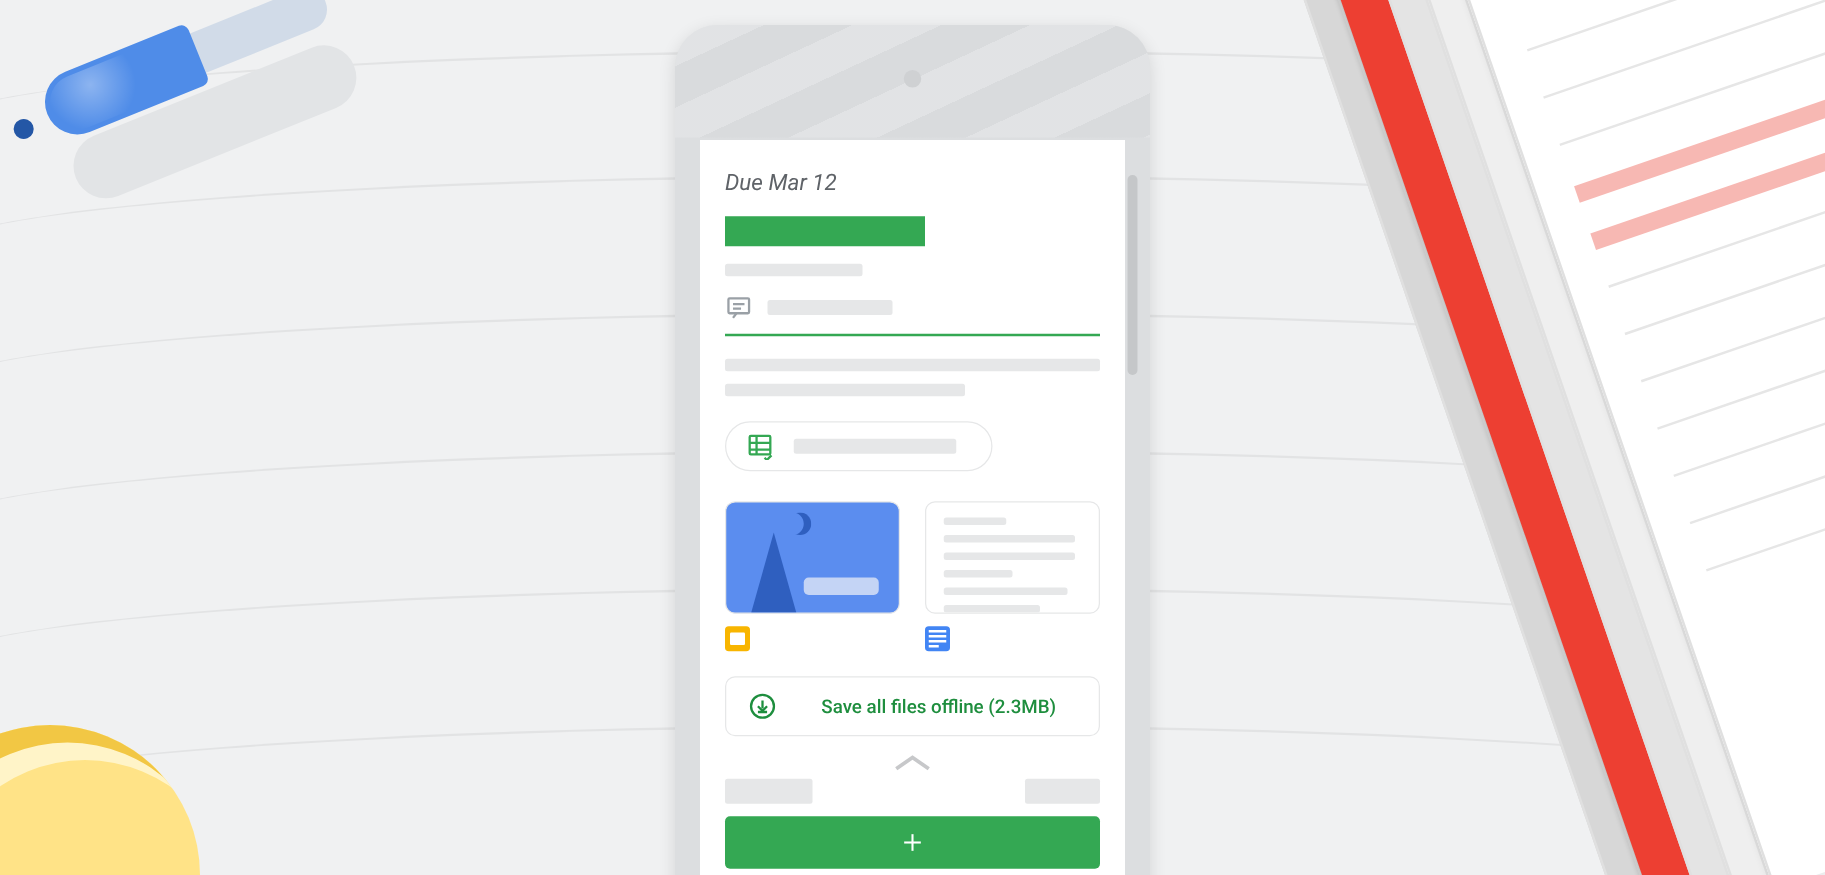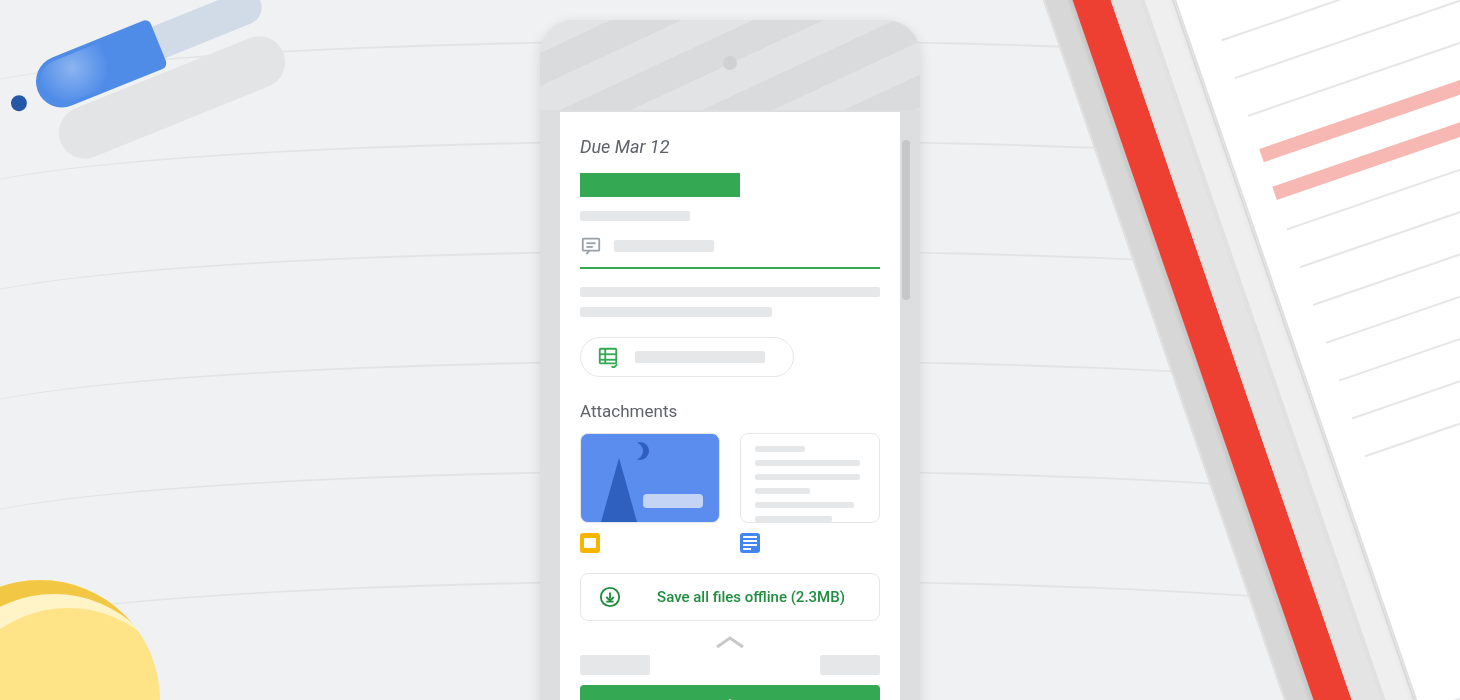--- a/index.html
+++ b/index.html
@@ -192,21 +192,20 @@
       <svg width="22" height="22" viewBox="0 0 24 24" fill="none" stroke="currentColor" stroke-width="2">
           <rect x="3" y="3" width="18" height="16" rx="1"></rect>
           <line x1="3" y1="9" x2="21" y2="9"></line>
           <line x1="3" y1="15" x2="21" y2="15"></line>
           <line x1="9" y1="3" x2="9" y2="19"></line>
           <path d="M16 22l2 2 4-4" stroke="#34a853"></path>
         </svg>
       <div class="ph-grey" style="width:130px;height:12px"></div>
     </div>
 
-    <div class="section-title">Attachments</div>
 
     <div class="cards">
       <div class="card">
         <div class="thumb thumb-slides">
           <div class="eiffel"></div>
           <div class="moon"></div>
           <div class="slide-label"></div>
         </div>
       </div>
       <div class="card">

